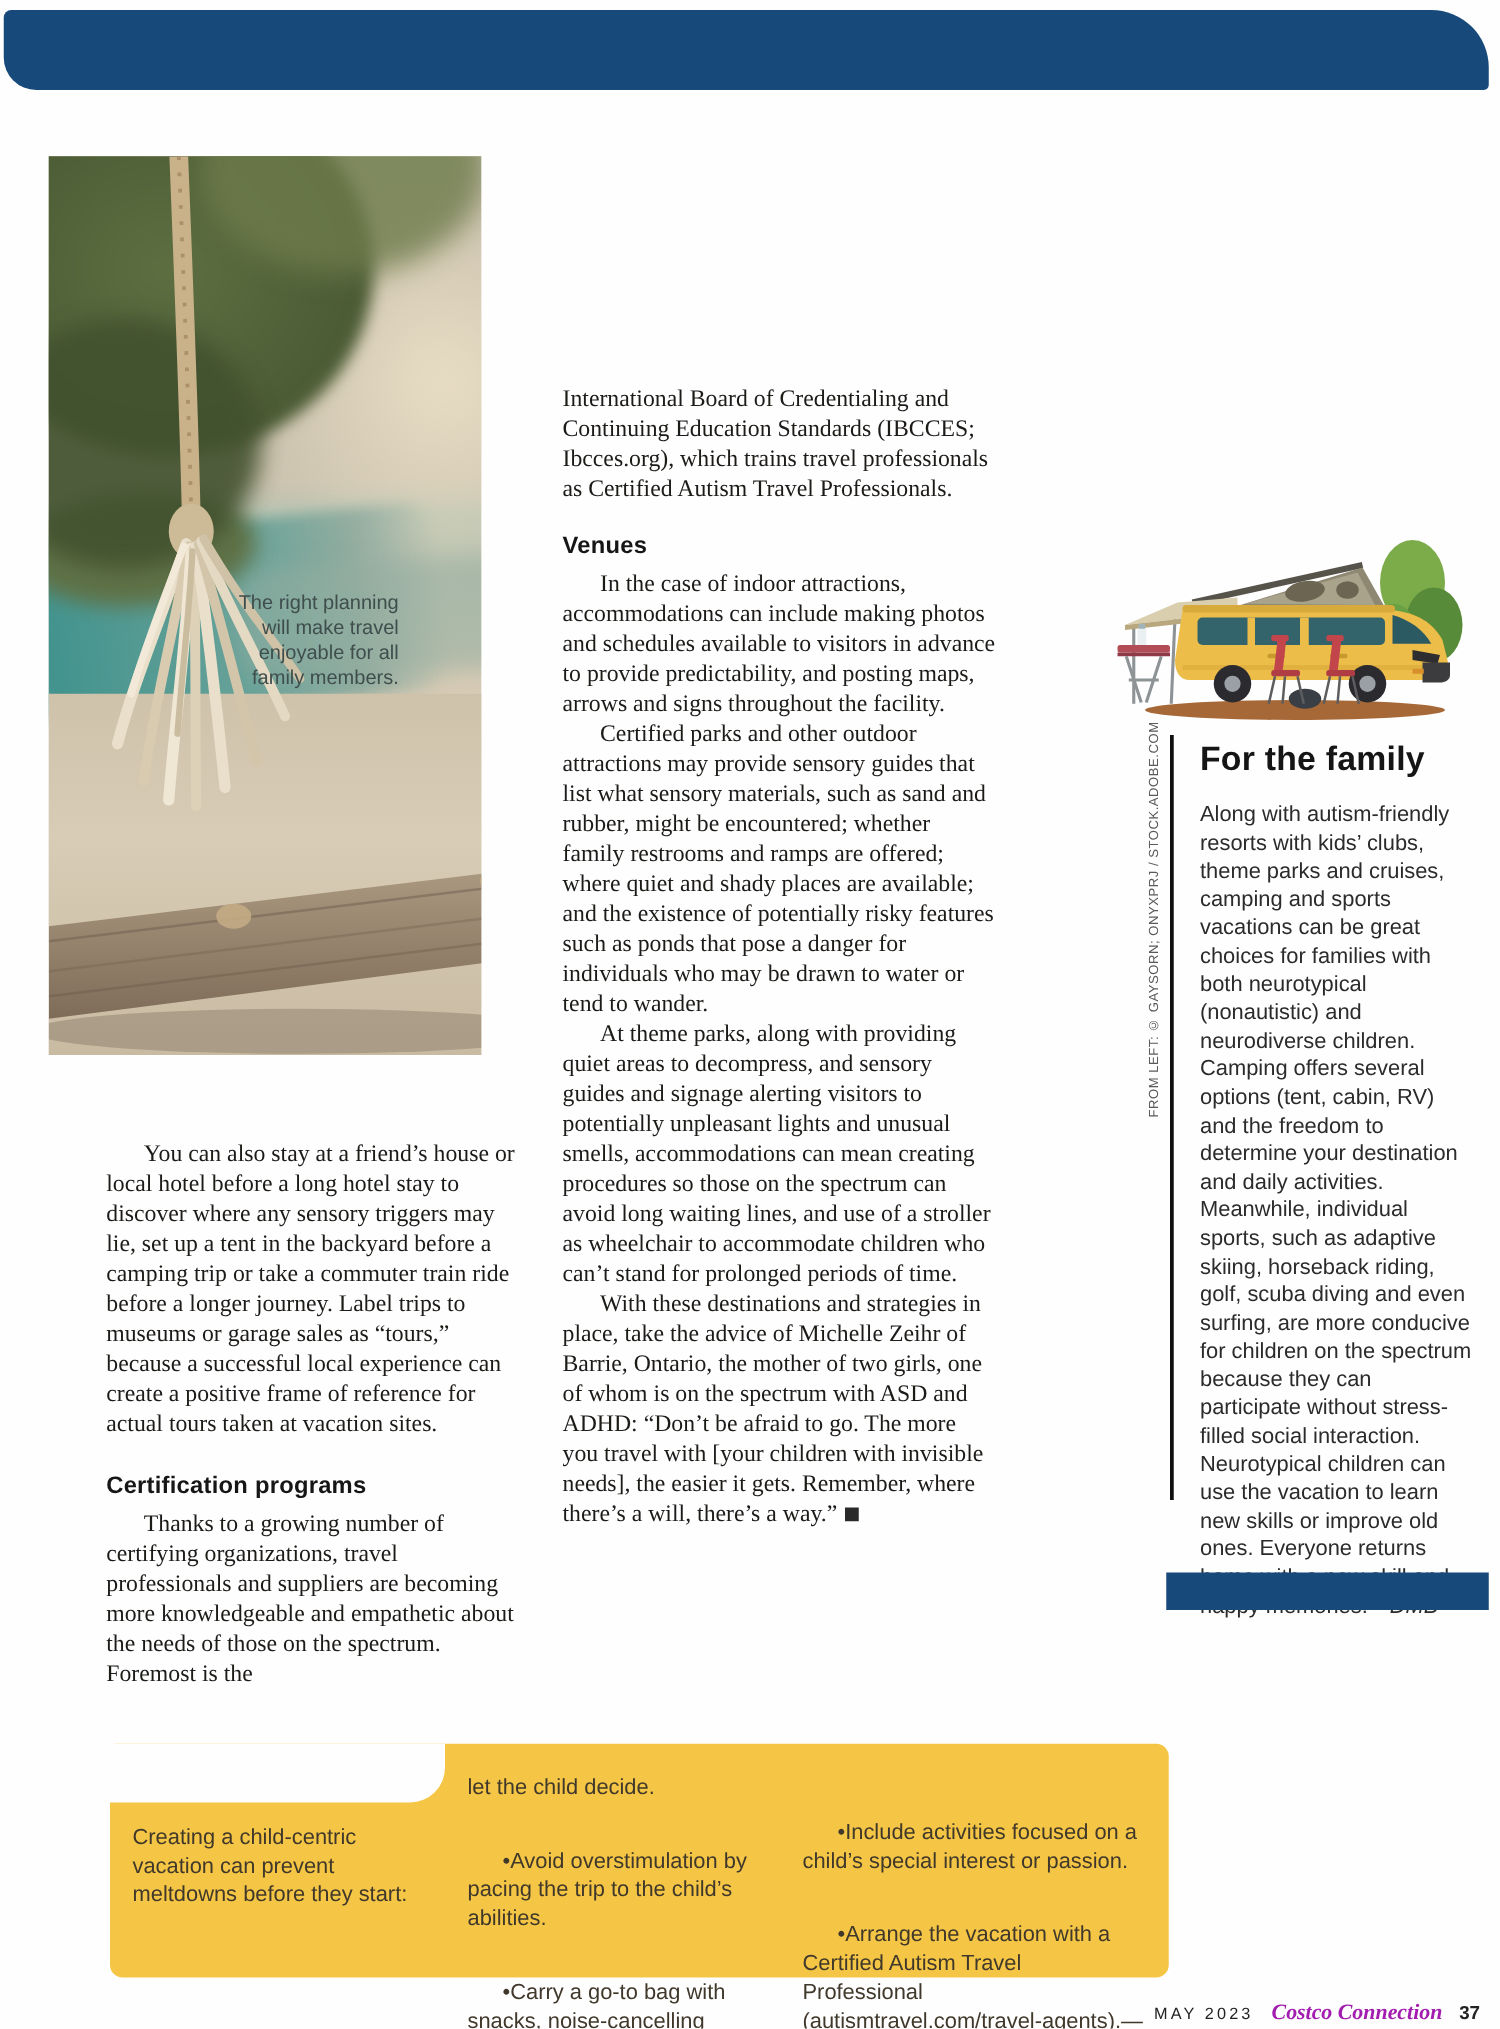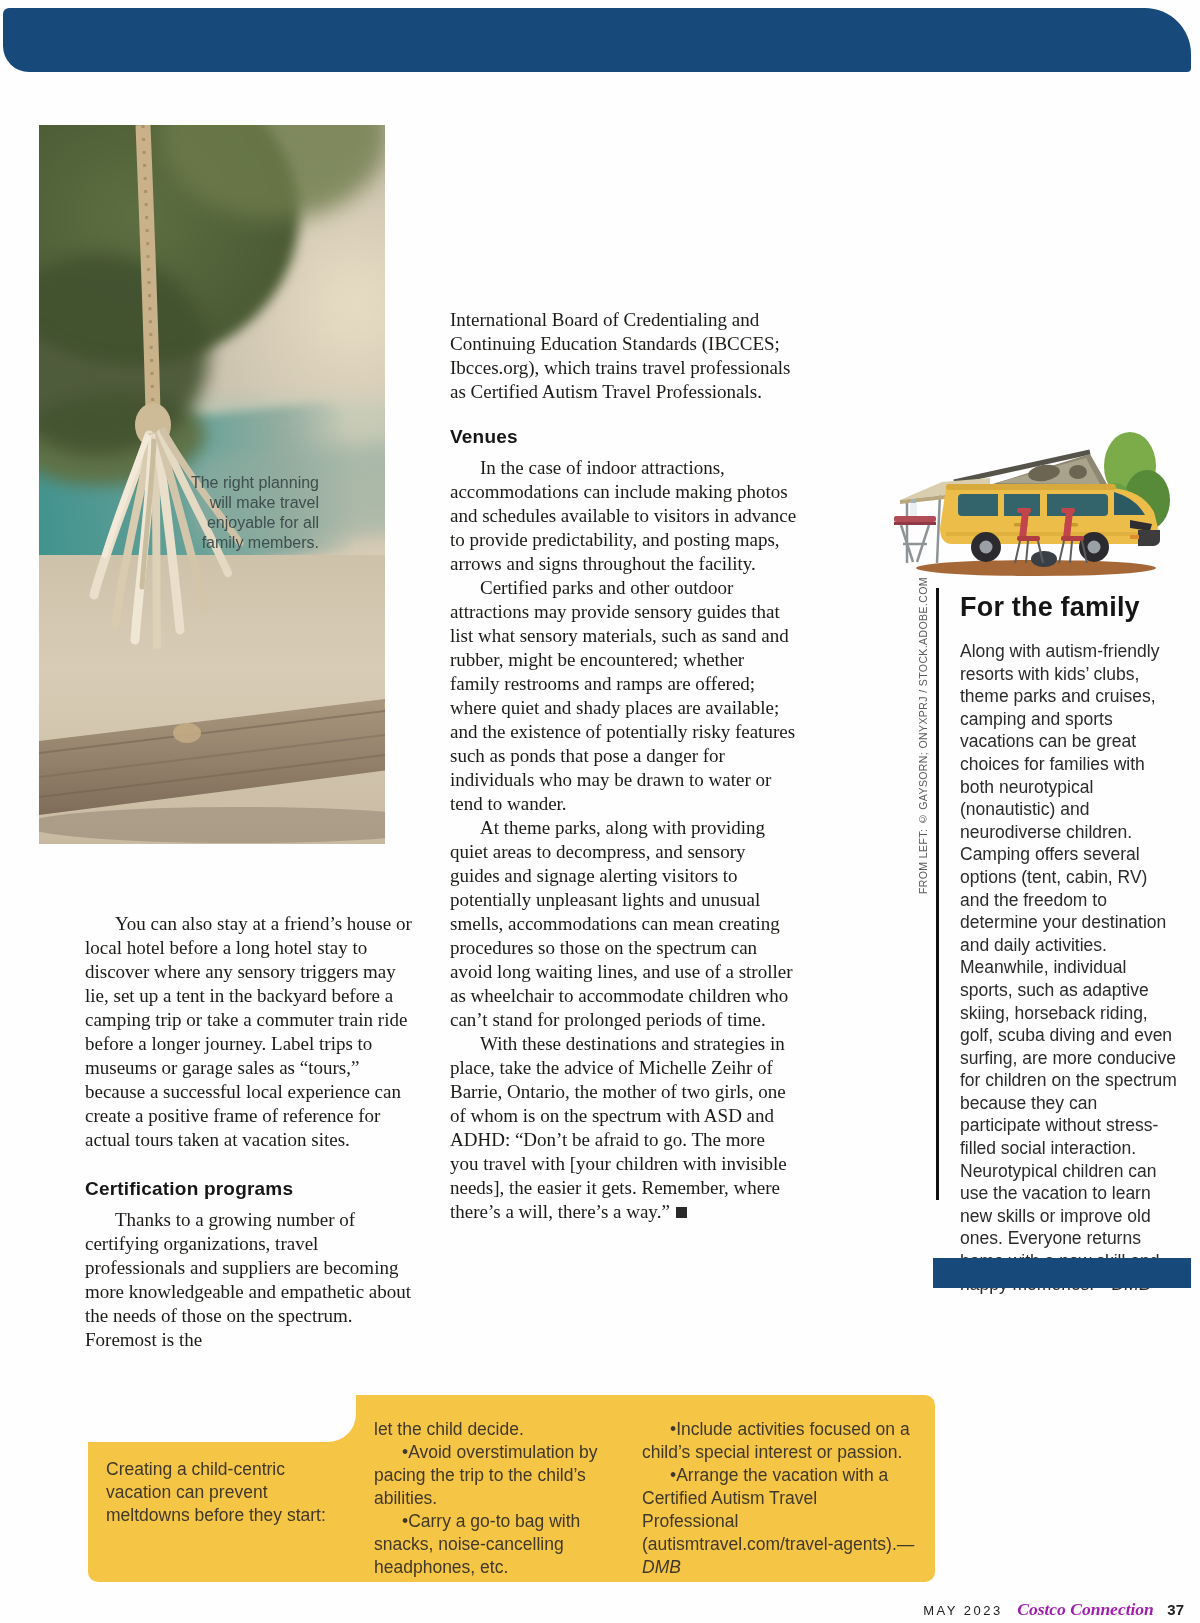--- a/index.html
+++ b/index.html
@@ -61,21 +61,21 @@
   
   .ypanel{position:absolute;left:88px;top:1395px;width:847px;height:187px;background:#f5c645;
           border-radius:4px 10px 10px 10px;}
   .ycut{position:absolute;left:88px;top:1395px;width:268px;height:47px;background:#fefefe;
         border-bottom-right-radius:28px;}
   .ytitle{position:absolute;left:88px;top:1398px;width:300px;font-family:"Liberation Sans", sans-serif;
           font-size:27px;font-weight:700;color:#151515;letter-spacing:.2px;}
   .ycol{position:absolute;font-family:Liberation Sans, sans-serif;font-size:17.5px;line-height:23px;
         color:#40382a;}
   .ycol p{margin:0;}
-  .ycol p.blt{text-indent:28px;}
+  .ycol p.blt{text-indent:28px;margin-top:36px;}
   .ycol em{font-style:italic;}
   .ycol1{left:106px;top:1458px;width:240px;}
   .ycol2{left:374px;top:1418px;width:242px;}
   .ycol3{left:642px;top:1418px;width:274px;}
 
   
   .footer{position:absolute;right:16px;top:1599px;font-family:"Liberation Sans", sans-serif;
           color:#222;white-space:nowrap;}
   .f-month{font-size:13px;letter-spacing:2.5px;}
   .f-mag{font-family:"Liberation Serif", serif;font-style:italic;font-weight:600;font-size:17.5px;

